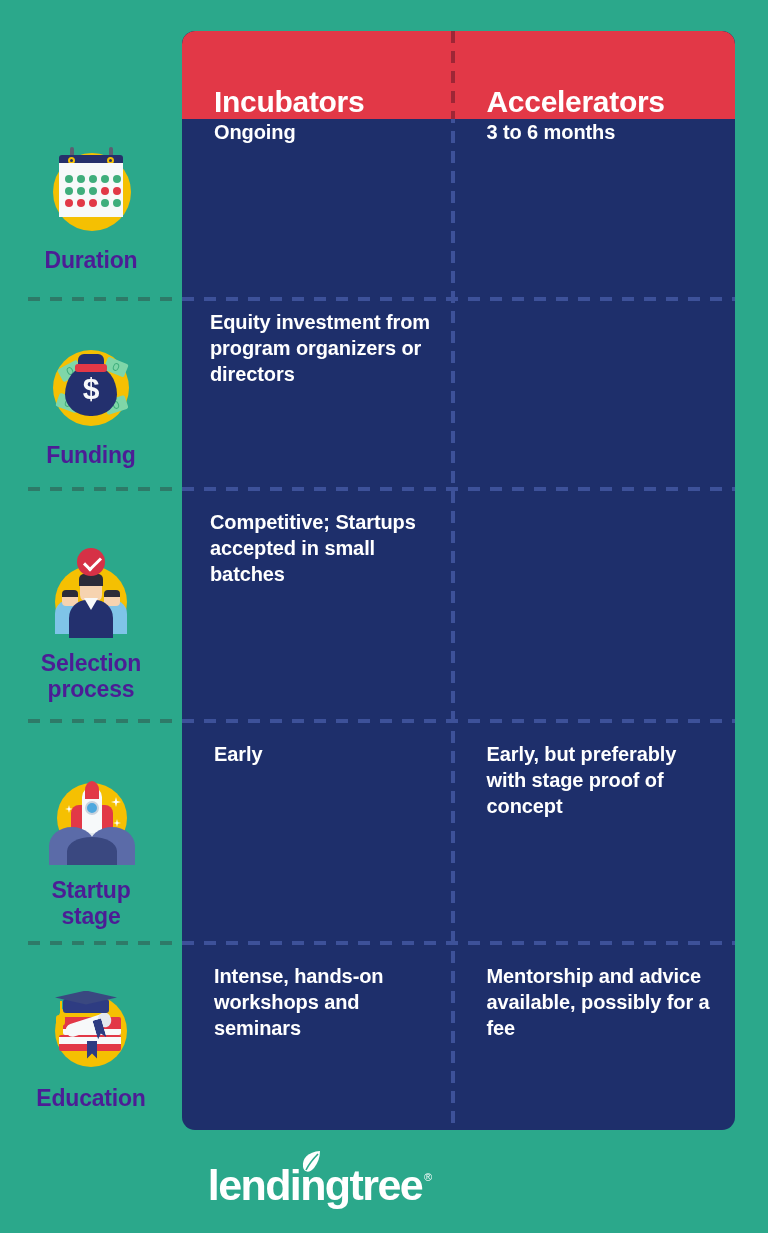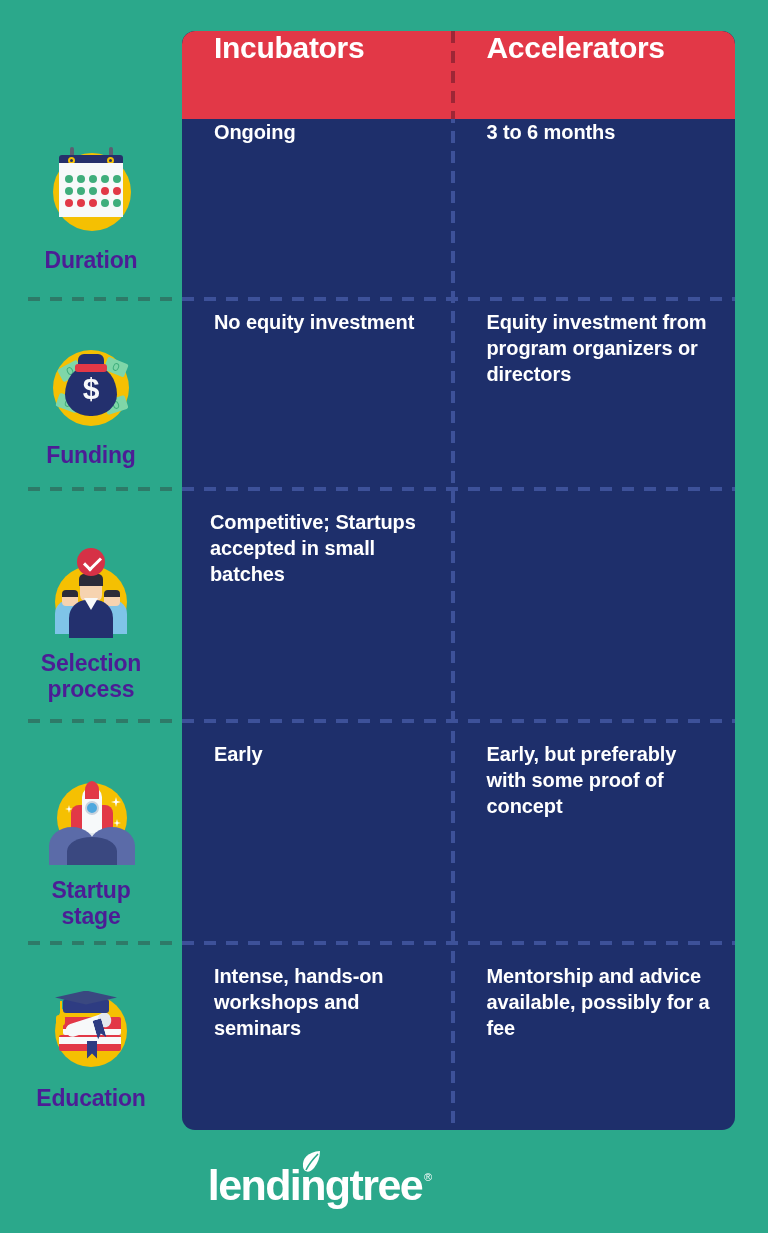--- a/index.html
+++ b/index.html
@@ -35,21 +35,21 @@
     position:absolute;left:182px;top:31px;width:553px;height:1099px;
     background:#1E2F6B;border-radius:13px;overflow:hidden;
   }
   .card-head{
     position:absolute;left:0;top:0;width:553px;height:88px;
     background:#E23847;
     border-radius:13px 13px 0 0;
     display:flex;
   }
   .head-cell{
-    width:50%;display:flex;align-items:flex-start;
+    width:50%;display:flex;align-items:flex-end;
     box-sizing:border-box;
   }
   .head-cell span{
     color:#ffffff;font-weight:bold;font-size:30px;letter-spacing:-0.3px;
   }
   .head-cell.left{padding-left:32px;}
   .head-cell.right{padding-left:28px;}
 
   
   .vdiv{
@@ -315,40 +315,37 @@
     <div class="body-row" style="top:88px;height:180px;">
       <div class="cell left">
         <span>Ongoing</span>
       </div>
       <div class="cell right">
         <span>3 to 6 months</span>
       </div>
     </div>
 
     <div class="body-row" style="top:278px;height:190px;">
-      <div class="cell left">
-        <span>No equity investment</span>
-      </div>
       <div class="cell right">
         <span>Equity investment from program organizers or directors</span>
       </div>
     </div>
 
     <div class="body-row" style="top:478px;height:232px;">
       <div class="cell right">
         <span>Competitive; Startups accepted in small batches</span>
       </div>
     </div>
 
     <div class="body-row" style="top:710px;height:222px;">
       <div class="cell left">
         <span>Early</span>
       </div>
       <div class="cell right">
-        <span>Early, but preferably with some proof of concept</span>
+        <span>Early, but preferably with stage proof of concept</span>
       </div>
     </div>
 
     <div class="body-row" style="top:932px;height:167px;">
       <div class="cell left">
         <span>Intense, hands-on workshops and seminars</span>
       </div>
       <div class="cell right">
         <span>Mentorship and advice available, possibly for a fee</span>
       </div>

